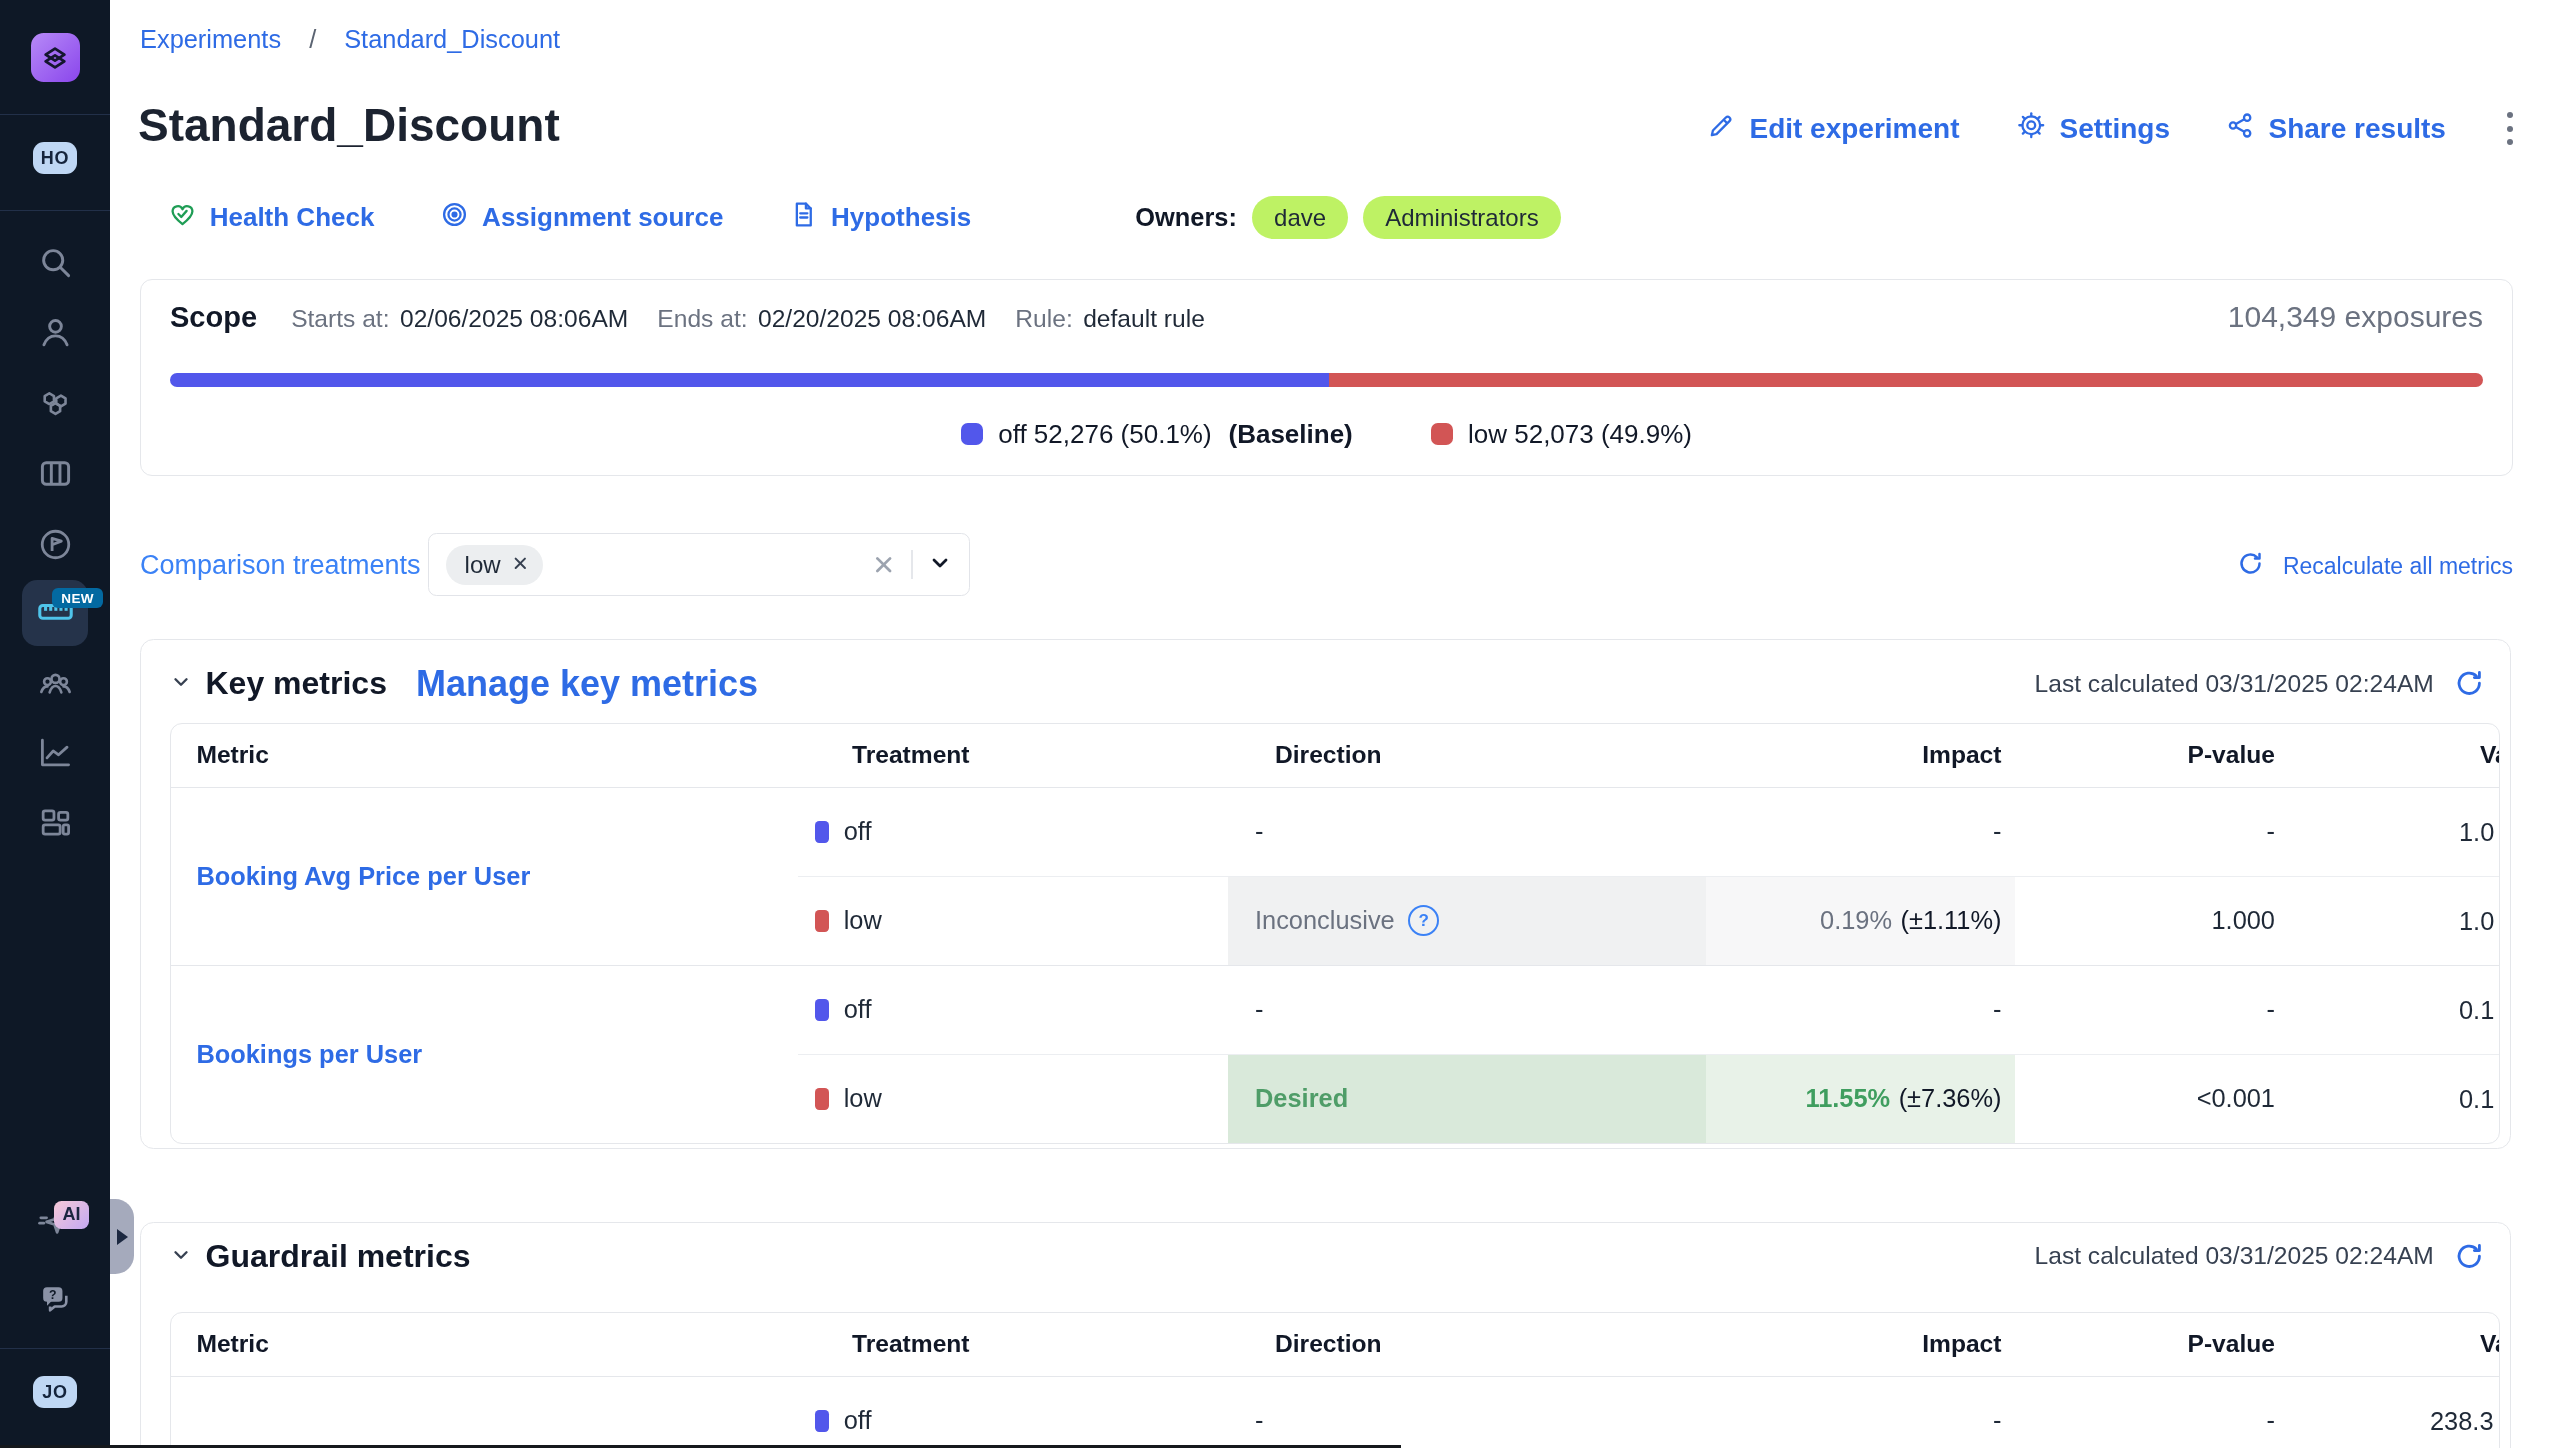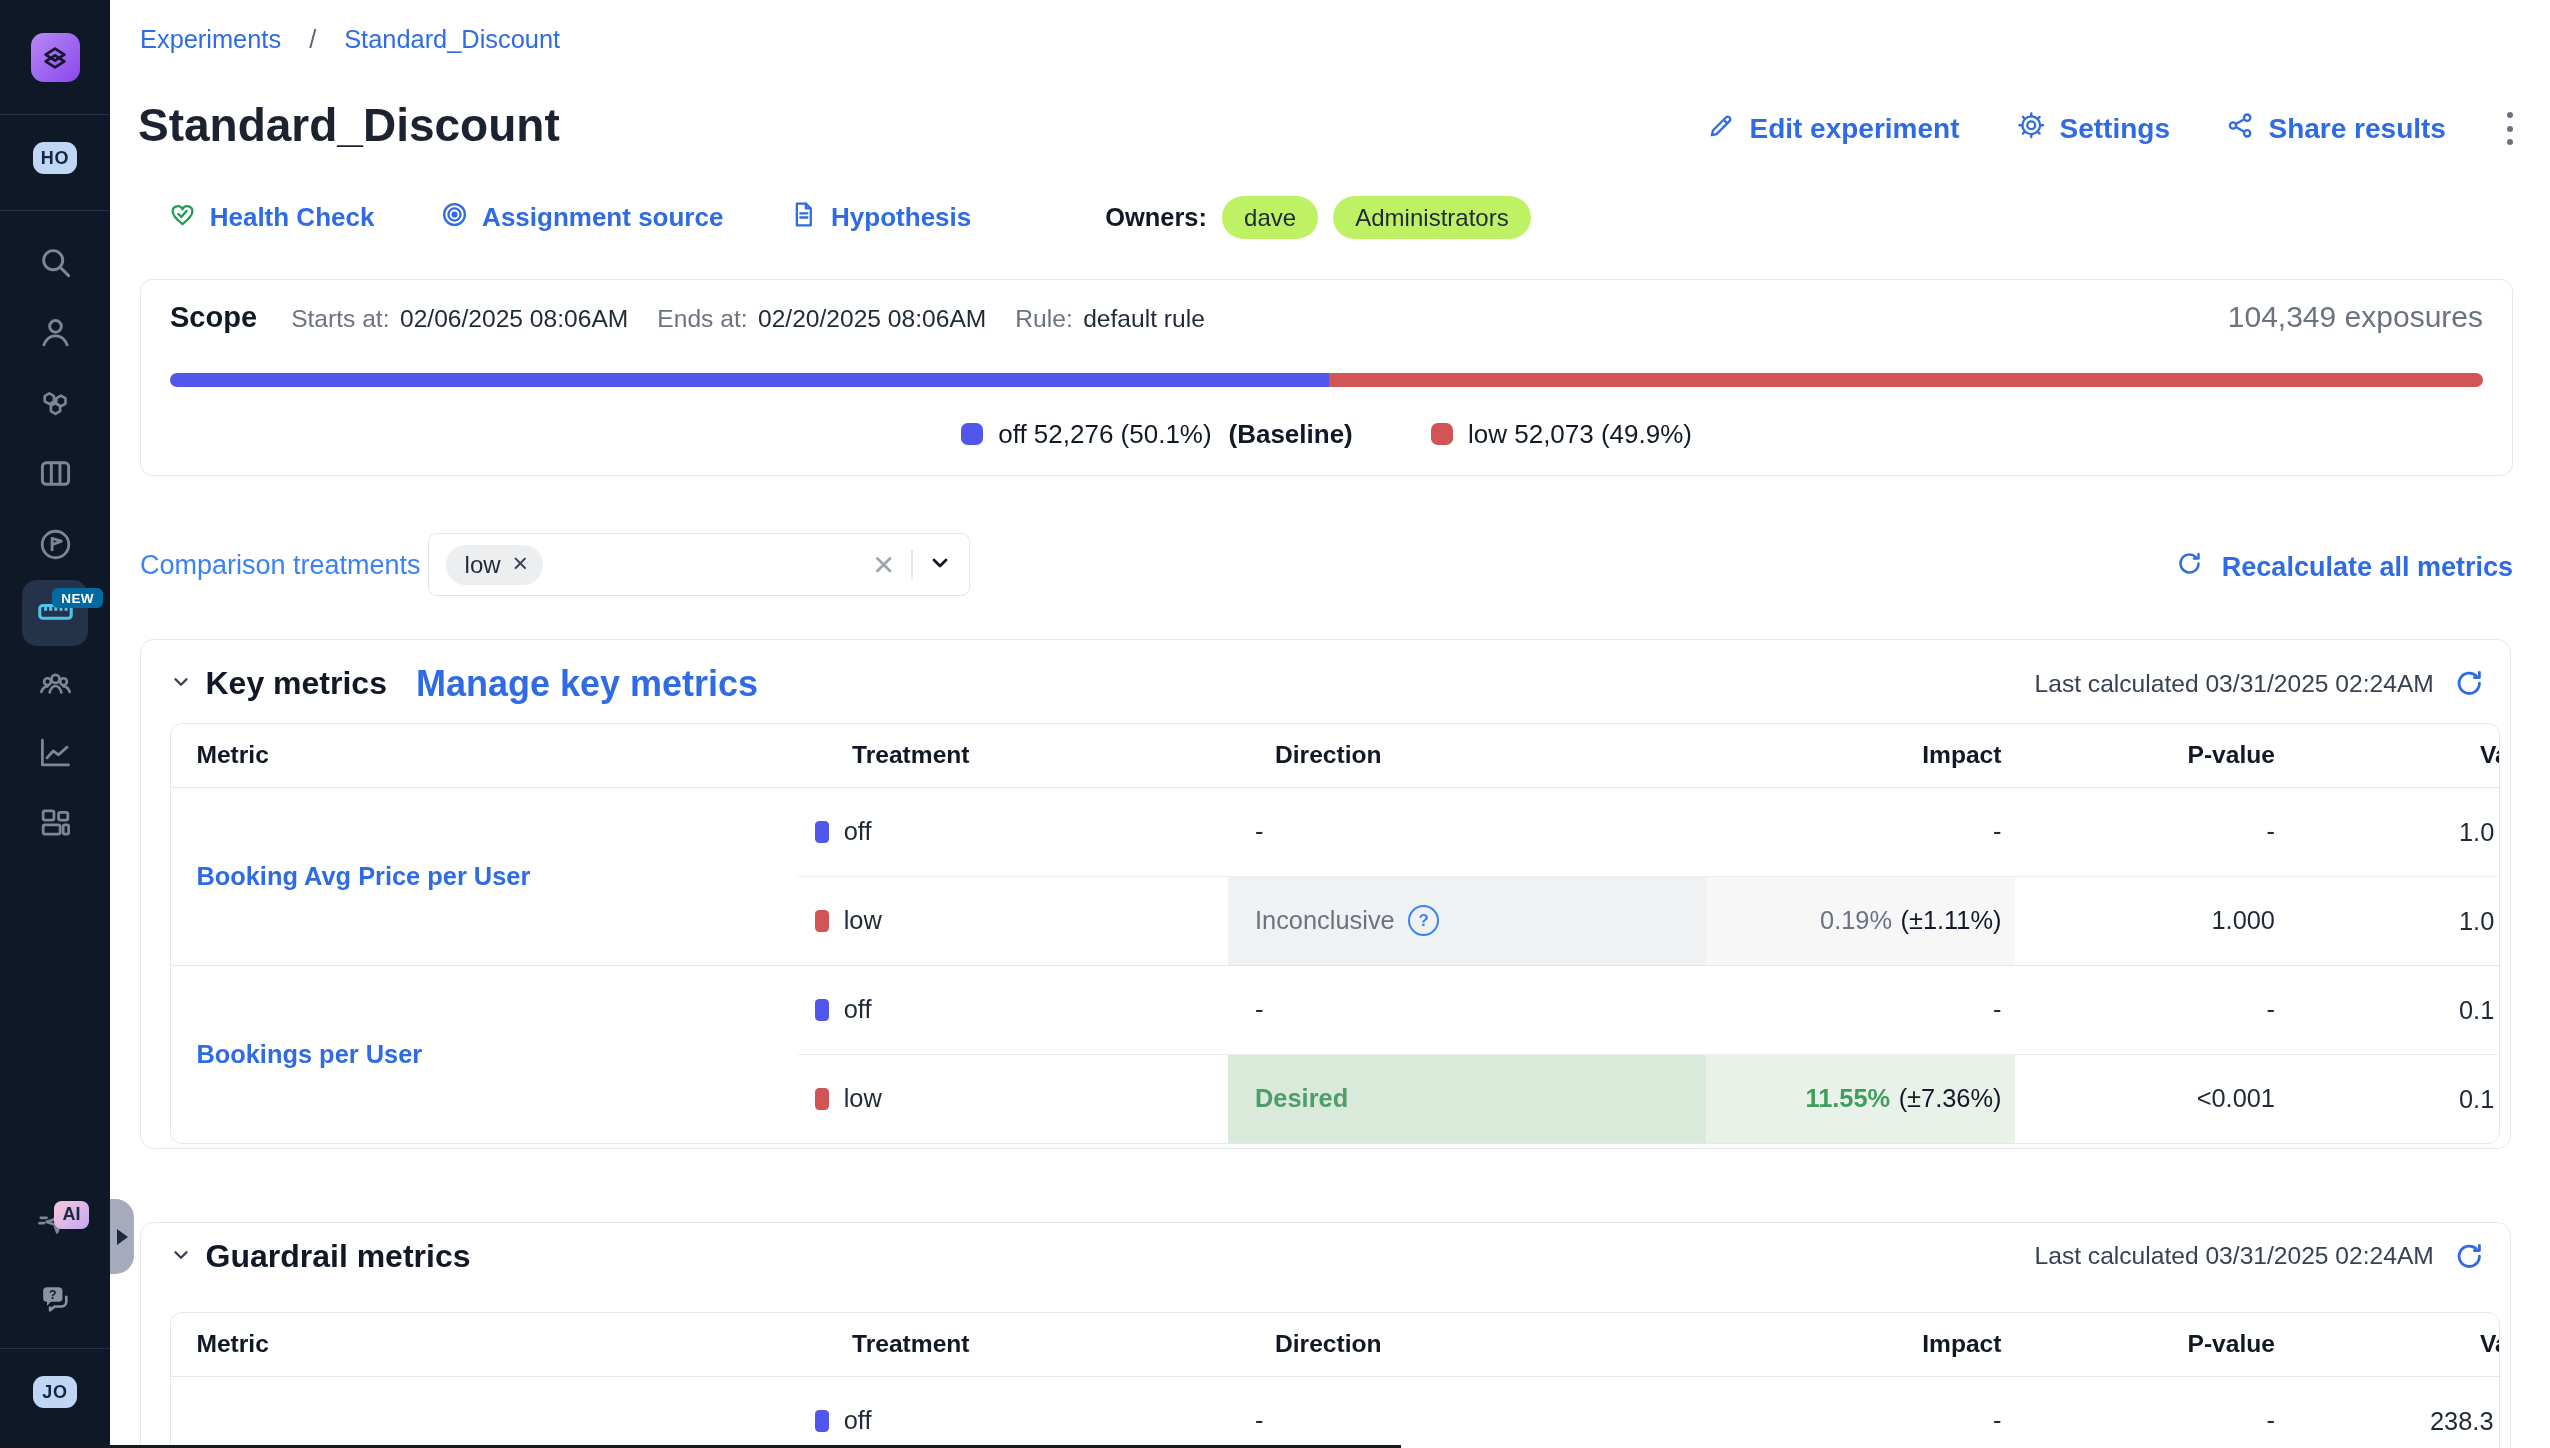--- a/index.html
+++ b/index.html
@@ -32,21 +32,21 @@
   .bc .sep{color:#5b6472}
   .page-title{position:absolute;left:28px;top:98px;font-size:46px;font-weight:700;color:#1c2330}
   .actions{position:absolute;top:110px;right:37px;display:flex;align-items:center;gap:56px;
            color:#2e6be5;font-size:28px;font-weight:600}
   .action{display:flex;align-items:center;gap:13.5px;cursor:pointer}
   .kebab{display:flex;flex-direction:column;gap:7.6px;margin-left:5.1px;cursor:pointer}
   .kebab i{width:6px;height:6px;border-radius:50%;background:#6b7280}
 
   .meta{position:absolute;left:58px;top:196px;display:flex;align-items:center;gap:66px;font-size:26px;font-weight:600}
   .mlink{display:flex;align-items:center;gap:12.7px;color:#2e6be5;cursor:pointer}
-  .owners{display:flex;align-items:center;gap:15.2px;margin-left:68px}
+  .owners{display:flex;align-items:center;gap:15.2px;margin-left:98px}
   .owners .olabel{color:#111827;font-weight:700;font-size:25.4px}
   .pill{background:#bef264;border-radius:846px;padding:7.6px 22px;font-size:24px;font-weight:400;color:#1f2937}
 
   
   .scope-card{position:absolute;left:30px;top:279px;width:2371px;height:195px;border:0.8px solid #e5e7eb;border-radius:12px;background:#fff}
   .scope-row{display:flex;align-items:baseline;margin:20.3px 29px 0;gap:29px}
   .scope-title{font-size:29px;font-weight:700;margin-right:5.1px}
   .slabel{color:#6b7280;font-size:24.6px}
   .sval{color:#1f2937;font-size:24.6px;margin-left:-18.6px}
   .exposures{margin-left:auto;color:#6b7280;font-size:30px}
@@ -59,21 +59,21 @@
   .sw-off{background:#5257eb}.sw-low{background:#d25555}
   .leg-suffix{font-weight:700;margin-left:1.7px}
 
   
   .cmp-label{position:absolute;left:30px;top:550px;font-size:27px;color:#3b82f6}
   .cmp-select{position:absolute;left:318px;top:533px;width:542px;height:63px;border:1.7px solid #e2e4e9;border-radius:8.5px;
               display:flex;align-items:center;padding:0 17px;box-sizing:border-box;background:#fff;cursor:pointer}
   .chip{background:#eceef0;border-radius:846px;padding:6px 13.5px 6px 18.6px;font-size:24px;color:#1f2937;display:flex;align-items:center;gap:10.2px}
   .cmp-clear{margin-left:auto;display:flex;cursor:pointer}
   .sel-div{width:1.7px;height:29px;background:#e5e7eb;margin:0 15.2px}
-  .recalc{position:absolute;right:37px;top:550px;display:flex;align-items:center;gap:19px;color:#2e6be5;font-size:27px;font-weight:700;cursor:pointer}
+  .recalc{position:absolute;right:37px;top:550px;display:flex;align-items:center;gap:19px;color:#2e6be5;font-size:23px;font-weight:400;cursor:pointer}
 
   
   .section{position:absolute;left:30px;width:2371px;border:0.8px solid #e5e7eb;border-radius:13.5px;background:#fff;box-sizing:border-box}
   .km{top:639px;height:510px}
   .gm{top:1222px;height:298px}
   .sec-head{display:flex;align-items:center;padding:0 25.4px 0 29px;height:39px}
   .km .sec-head{margin-top:24px}
   .gm .sec-head{margin-top:13.5px}
   .sec-title{font-size:32px;font-weight:700;margin-left:13.5px;color:#111827}
   .manage{margin-left:29px;font-size:36px;font-weight:700;color:#2e6be5;cursor:pointer}

